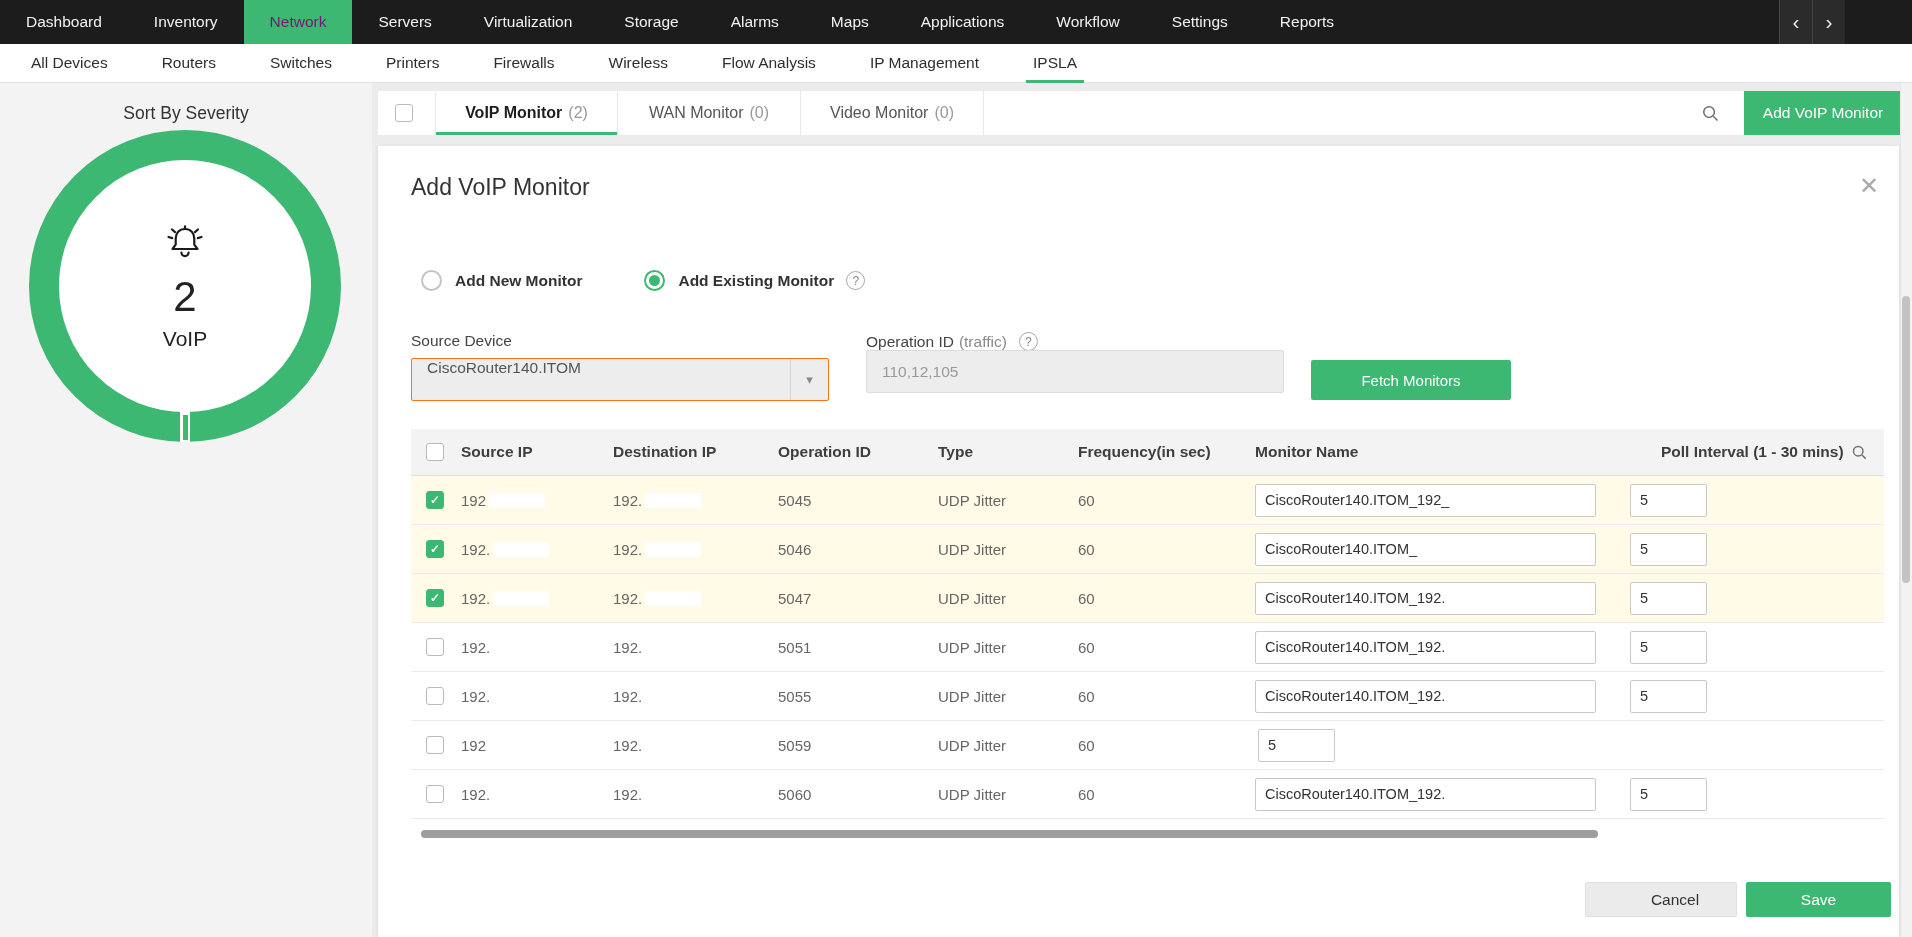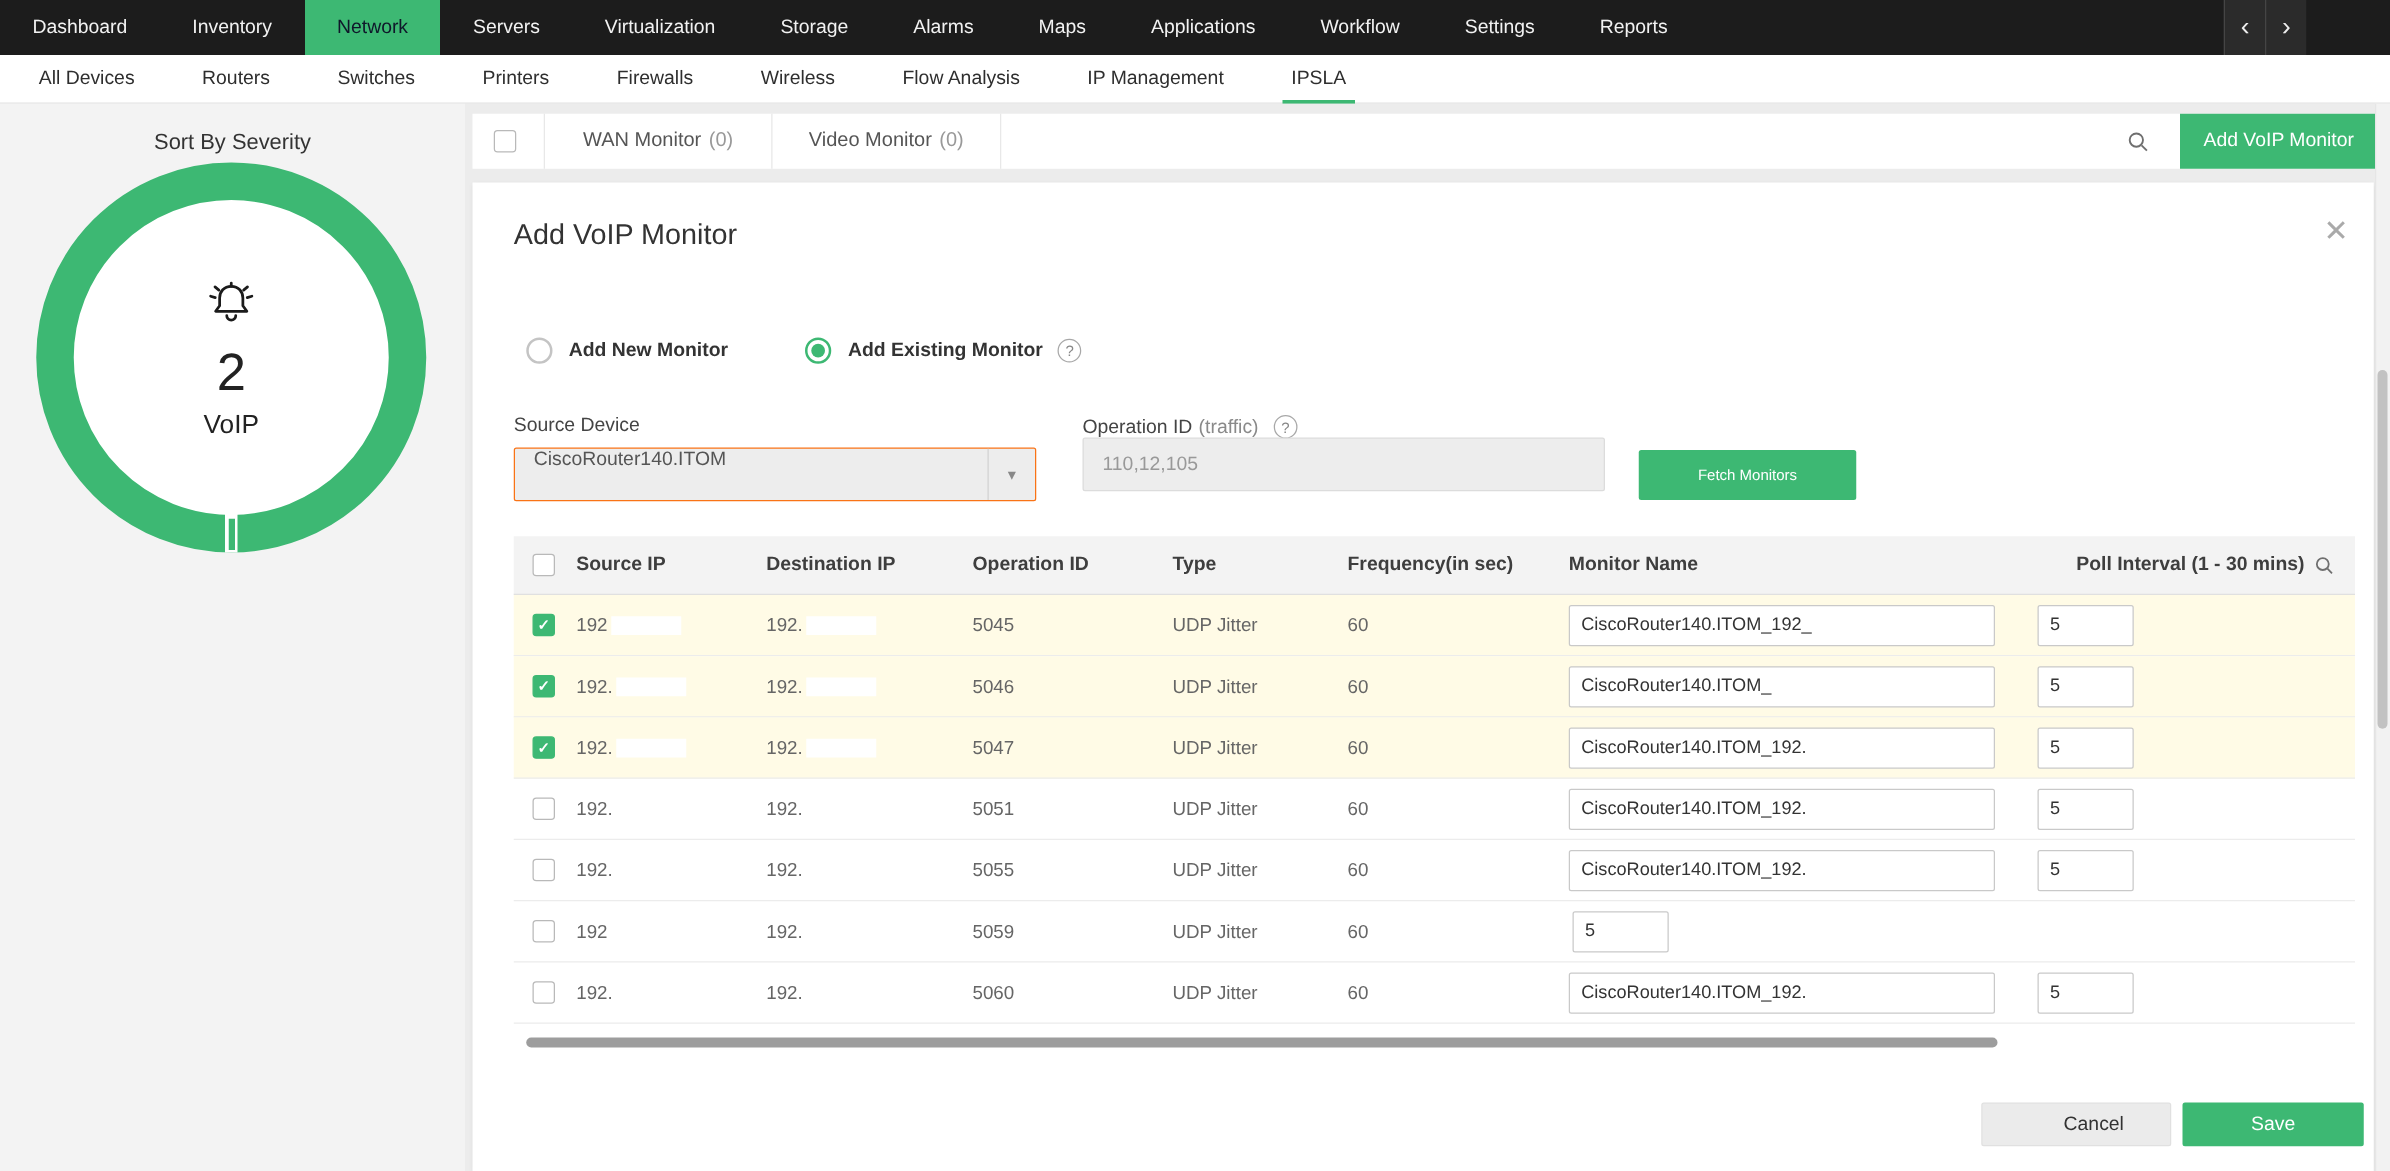--- a/index.html
+++ b/index.html
@@ -3,21 +3,21 @@
 <meta charset="utf-8">
 <style>
   :root { --green:#3db873; }
   * { margin:0; padding:0; box-sizing:border-box; }
   html,body { width:1912px; height:937px; }
   body { font-family:"Liberation Sans", sans-serif; background:#ececec; overflow:hidden; position:relative; }
 
   
   .topnav { height:44px; background:#1c1c1c; display:flex; align-items:stretch; }
   .topnav-item { display:flex; align-items:center; padding:0 26px; color:#f2f2f2; font-size:15.5px; cursor:pointer; white-space:nowrap; }
-  .topnav-item.active { background:var(--green); color:#0f172a; }
+  .topnav-item.active { background:var(--green); color:#701a75; }
   .topnav-spacer { flex:1; }
   .nav-arrow { width:33px; display:flex; align-items:center; justify-content:center; background:#2b2b2b; border-left:1px solid #454545; color:#eee; font-size:21px; cursor:pointer; }
   .nav-arrow:last-of-type { border-right:1px solid #454545; }
   .topnav-end { width:67px; }
 
   
   .subnav { height:39px; background:#fff; border-bottom:1px solid #e2e2e2; display:flex; padding-left:4px; }
   .subnav-item { display:flex; align-items:center; padding:0 27px; font-size:15.5px; color:#2e2e2e; position:relative; cursor:pointer; white-space:nowrap; }
   .subnav-item.active::after { content:""; position:absolute; left:20px; right:20px; bottom:-1px; height:3px; background:var(--green); }
 
@@ -66,21 +66,21 @@
 
   .field-label { position:absolute; font-size:15.5px; color:#444; display:flex; align-items:center; }
   .lbl-source { left:33px; top:186px; }
   .lbl-op { left:488px; top:186px; }
   .lbl-optional { color:#8a8a8a; margin-left:5px; }
 
   .dropdown { position:absolute; left:33px; top:212px; width:418px; height:43px; background:#ededed; border:1px solid #f97316; border-radius:2px; display:flex; align-items:flex-start; cursor:pointer; }
   .dropdown-value { padding-left:15px; font-size:15.5px; color:#555; flex:1; }
   .dropdown-caret { width:38px; height:100%; border-left:1px solid #d2d2d2; display:flex; align-items:center; justify-content:center; color:#888; font-size:13px; }
   .op-input { position:absolute; left:488px; top:204px; width:418px; height:43px; background:#ededed; border:1px solid #dcdcdc; border-radius:2px; padding:0 15px; font-size:15.5px; color:#999; font-family:inherit; }
-  .fetch-btn { position:absolute; left:933px; top:214px; width:174px; height:40px; background:var(--green); color:#fff; border:none; border-radius:2px; font-size:12px; font-family:inherit; cursor:pointer; }
+  .fetch-btn { position:absolute; left:933px; top:214px; width:200px; height:40px; background:var(--green); color:#fff; border:none; border-radius:2px; font-size:15px; font-family:inherit; cursor:pointer; }
 
   
   .mtable { position:absolute; left:33px; top:283px; width:1473px; }
   .trow { display:grid; grid-template-columns:50px 152px 165px 160px 140px 177px 372px 1fr; align-items:center; height:49px; border-bottom:1px solid #ececec; }
   .trow.header { height:47px; background:#f3f3f3; border-bottom:1px solid #e0e0e0; }
   .trow.hl { background:#fffbe6; }
   .tcell { font-size:15px; color:#666; display:flex; align-items:center; }
   .cb-cell { padding-left:15px; }
   .th-label { font-size:15.5px; font-weight:bold; color:#3e3e3e; }
   .th-last { justify-content:space-between; padding-right:16px;margin-left:34px; }
@@ -163,20 +163,24 @@
     </div>
   </aside>
 
   <main class="content">
 
     <div class="tabbar">
       <div class="tabbar-check-wrap">
         <div class="cb"></div>
       </div>
       <div style="display:flex;align-items:stretch">
+          <div class="tab active">
+            <span class="tab-label">VoIP Monitor</span>
+            <span class="tab-count">(2)</span>
+          </div>
           <div class="tab">
             <span class="tab-label">WAN Monitor</span>
             <span class="tab-count">(0)</span>
           </div>
           <div class="tab">
             <span class="tab-label">Video Monitor</span>
             <span class="tab-count">(0)</span>
           </div>
         </div>
       <div class="tabbar-spacer"></div>

